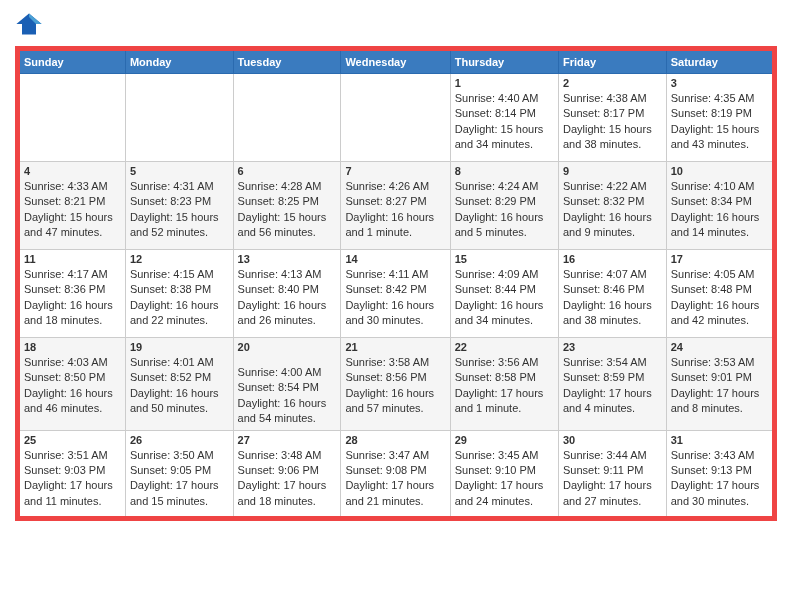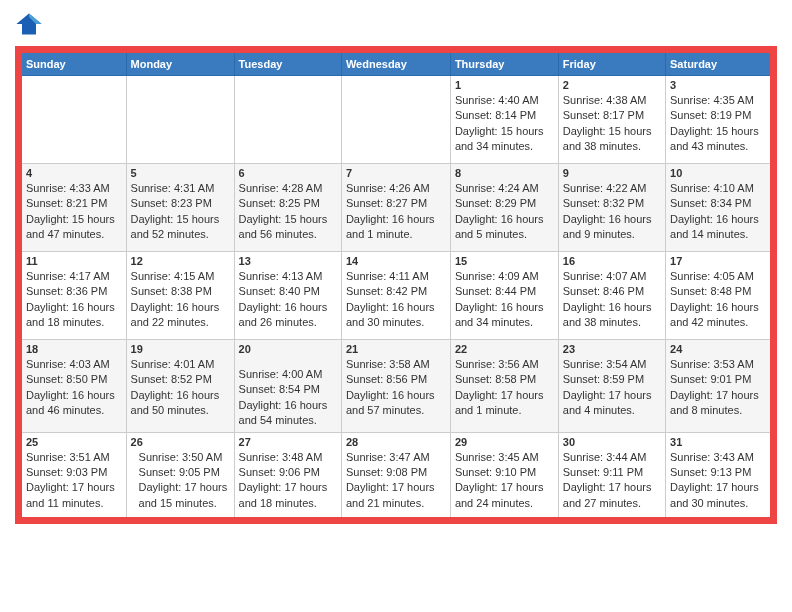--- a/index.html
+++ b/index.html
@@ -45,21 +45,21 @@
       font-weight: bold;
       color: #222;
     }
     .location {
       font-size: 14px;
       color: #555;
     }
     .calendar {
       width: 100%;
       border-collapse: collapse;
-      border: 7px solid #ef4444;
+      border: 5px solid #ef4444;
     }
     .calendar th {
       background-color: #3a7bbf;
       color: #fff;
       font-size: 11px;
       font-weight: bold;
       padding: 5px 4px;
       text-align: left;
       border: 1px solid #2a6aaf;
     }
@@ -307,21 +307,21 @@
         <tr>
           <td>
             <div class="day-number">25</div>
             <div class="day-info" style="white-space: pre-line;">Sunrise: 3:51 AM
 Sunset: 9:03 PM
 Daylight: 17 hours
 and 11 minutes.</div>
           </td>
           <td>
             <div class="day-number">26</div>
-            <div class="day-info" style="white-space: pre-line; margin-left: 8px;">Sunrise: 3:50 AM
+            <div class="day-info" style="white-space: pre-line;">Sunrise: 3:50 AM
 Sunset: 9:05 PM
 Daylight: 17 hours
 and 15 minutes.</div>
           </td>
           <td>
             <div class="day-number">27</div>
             <div class="day-info" style="white-space: pre-line;">Sunrise: 3:48 AM
 Sunset: 9:06 PM
 Daylight: 17 hours
 and 18 minutes.</div>

